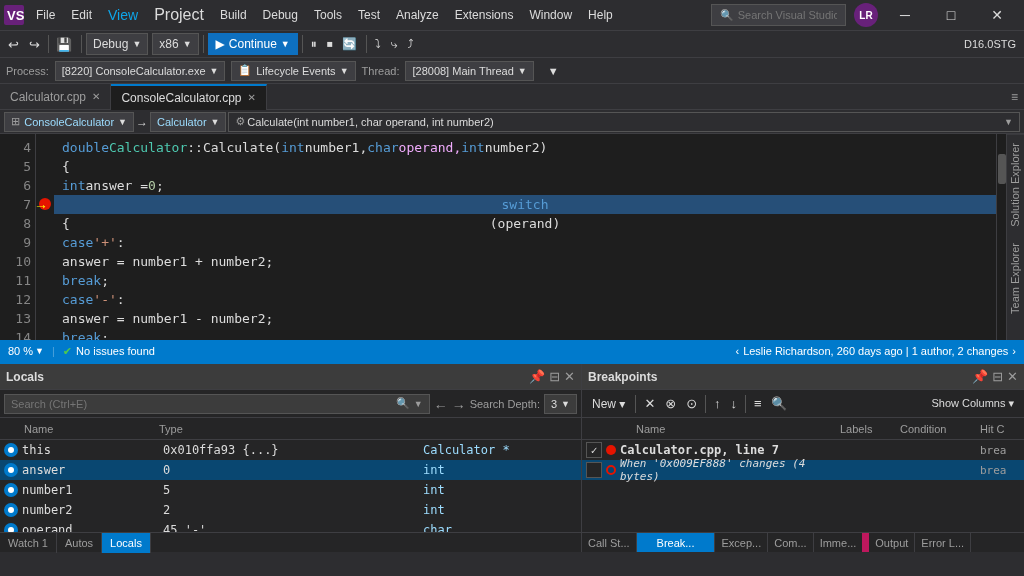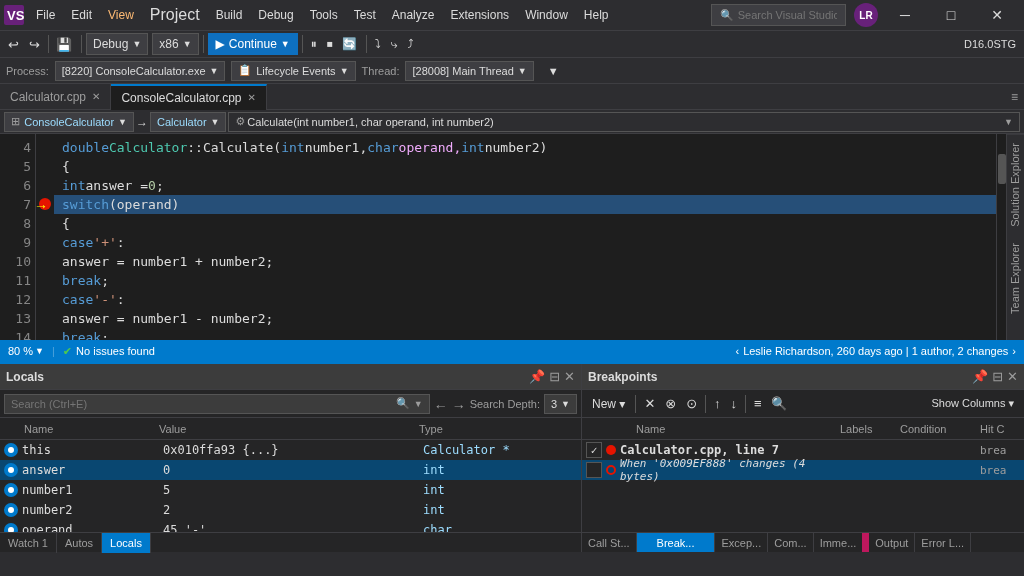--- a/index.html
+++ b/index.html
@@ -9,21 +9,21 @@
 <body>
 
 <div style="display:flex;align-items:center;background:#2d2d30;height:30px;padding:0 4px;">
   <svg width="20" height="20" viewBox="0 0 20 20" style="margin-right:4px;">
     <rect width="20" height="20" rx="2" fill="#68217a"></rect>
     <text x="3" y="15" font-size="13" fill="white" font-weight="bold">VS</text>
   </svg>
   <div style="display:flex;align-items:center;gap:0;flex:1;">
     <span style="color:#dcdcdc;padding:4px 8px;font-size:12px;cursor:pointer;">File</span>
     <span style="color:#dcdcdc;padding:4px 8px;font-size:12px;cursor:pointer;">Edit</span>
-    <span style="color:#fdba74;padding:4px 8px;font-size:12px;cursor:pointer;">View</span>
+    <span style="color:#0ea5e9;padding:4px 8px;font-size:14px;cursor:pointer;">View</span>
     <span style="color:#dcdcdc;padding:4px 8px;font-size:16px;cursor:pointer;">Project</span>
     <span style="color:#dcdcdc;padding:4px 8px;font-size:12px;cursor:pointer;">Build</span>
     <span style="color:#dcdcdc;padding:4px 8px;font-size:12px;cursor:pointer;">Debug</span>
     <span style="color:#dcdcdc;padding:4px 8px;font-size:12px;cursor:pointer;">Tools</span>
     <span style="color:#dcdcdc;padding:4px 8px;font-size:12px;cursor:pointer;">Test</span>
     <span style="color:#dcdcdc;padding:4px 8px;font-size:12px;cursor:pointer;">Analyze</span>
     <span style="color:#dcdcdc;padding:4px 8px;font-size:12px;cursor:pointer;">Extensions</span>
     <span style="color:#dcdcdc;padding:4px 8px;font-size:12px;cursor:pointer;">Window</span>
     <span style="color:#dcdcdc;padding:4px 8px;font-size:12px;cursor:pointer;">Help</span>
   </div>
@@ -160,21 +160,21 @@
       </div>
 
       <div style="display:flex;align-items:center;height:19px;">
         <span style="color:#dcdcdc;">    </span>
         <span style="color:#569cd6;">int</span>
         <span style="color:#dcdcdc;"> answer = </span>
         <span style="color:#b5cea8;">0</span>
         <span style="color:#dcdcdc;">;</span>
       </div>
 
-      <div style="display:flex;align-items:center;height:19px;background:#264f78;margin:0 -8px;padding:0 8px;">
+      <div style="display:flex;align-items:center;height:19px;background:#264f78;margin:0 -8px;padding:0 8px;flex-direction:column;">
         <span style="color:#dcdcdc;">    </span>
         <span style="color:#569cd6;">switch</span>
         <span style="color:#dcdcdc;"> (operand)</span>
       </div>
 
       <div style="display:flex;align-items:center;height:19px;">
         <span style="color:#dcdcdc;">    {</span>
       </div>
 
       <div style="display:flex;align-items:center;height:19px;">
@@ -263,21 +263,20 @@
       <div style="color:#9d9d9d;cursor:pointer;font-size:14px;">→</div>
       <span style="color:#9d9d9d;font-size:11px;">Search Depth:</span>
       <div style="display:flex;align-items:center;background:#3c3c3c;border:1px solid #555;height:20px;padding:0 6px;color:#dcdcdc;font-size:11px;gap:4px;cursor:pointer;">
         <span>3</span>
         <span style="font-size:9px;">▼</span>
       </div>
     </div>
 
     <div style="display:flex;align-items:center;background:#252526;height:22px;border-bottom:1px solid #3e3e42;padding:0 4px;font-size:11px;color:#9d9d9d;">
       <span style="width:155px;padding-left:20px;">Name</span>
-      <span style="width:260px;">Value</span>
       <span style="flex:1;">Type</span>
     </div>
 
     <div style="flex:1;overflow:hidden;">
 
       <div style="display:flex;align-items:center;height:20px;padding:0 4px;font-size:12px;font-family:Consolas,monospace;">
         <div style="width:14px;height:14px;background:#007acc;border-radius:50%;margin-right:4px;flex-shrink:0;display:flex;align-items:center;justify-content:center;">
           <div style="width:6px;height:6px;background:white;border-radius:50%;"></div>
         </div>
         <span style="width:141px;color:#dcdcdc;">this</span>

